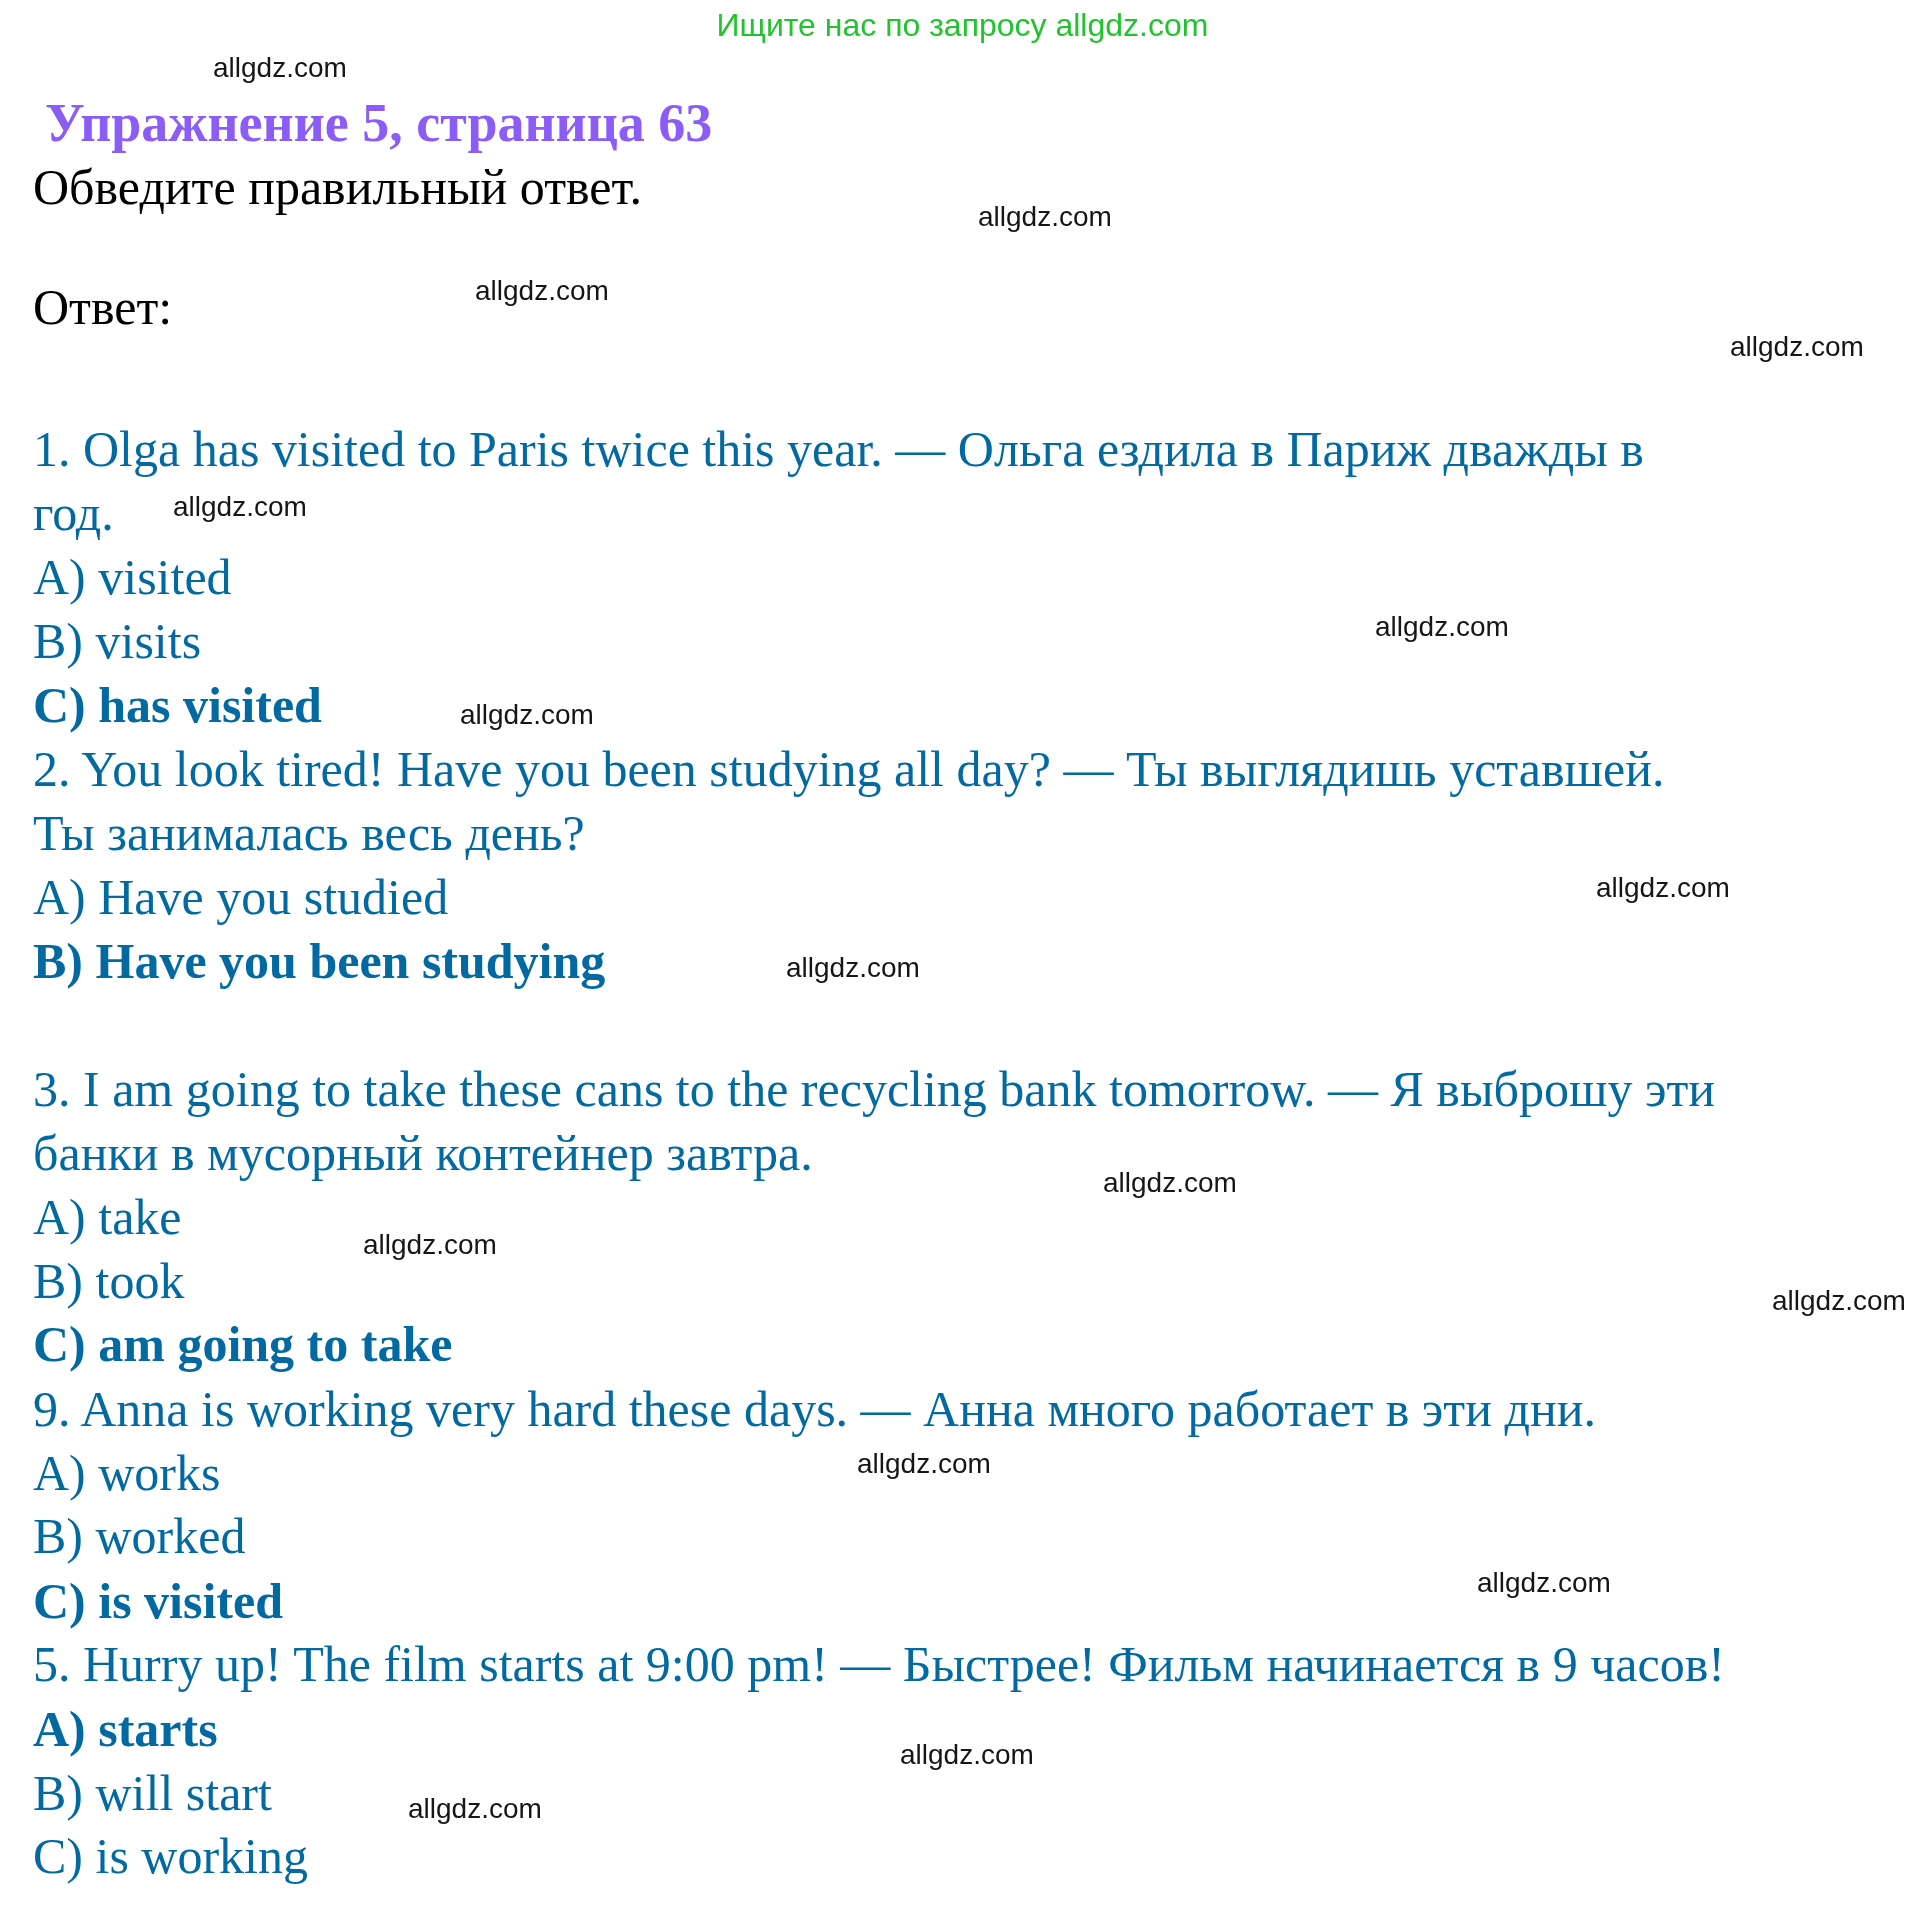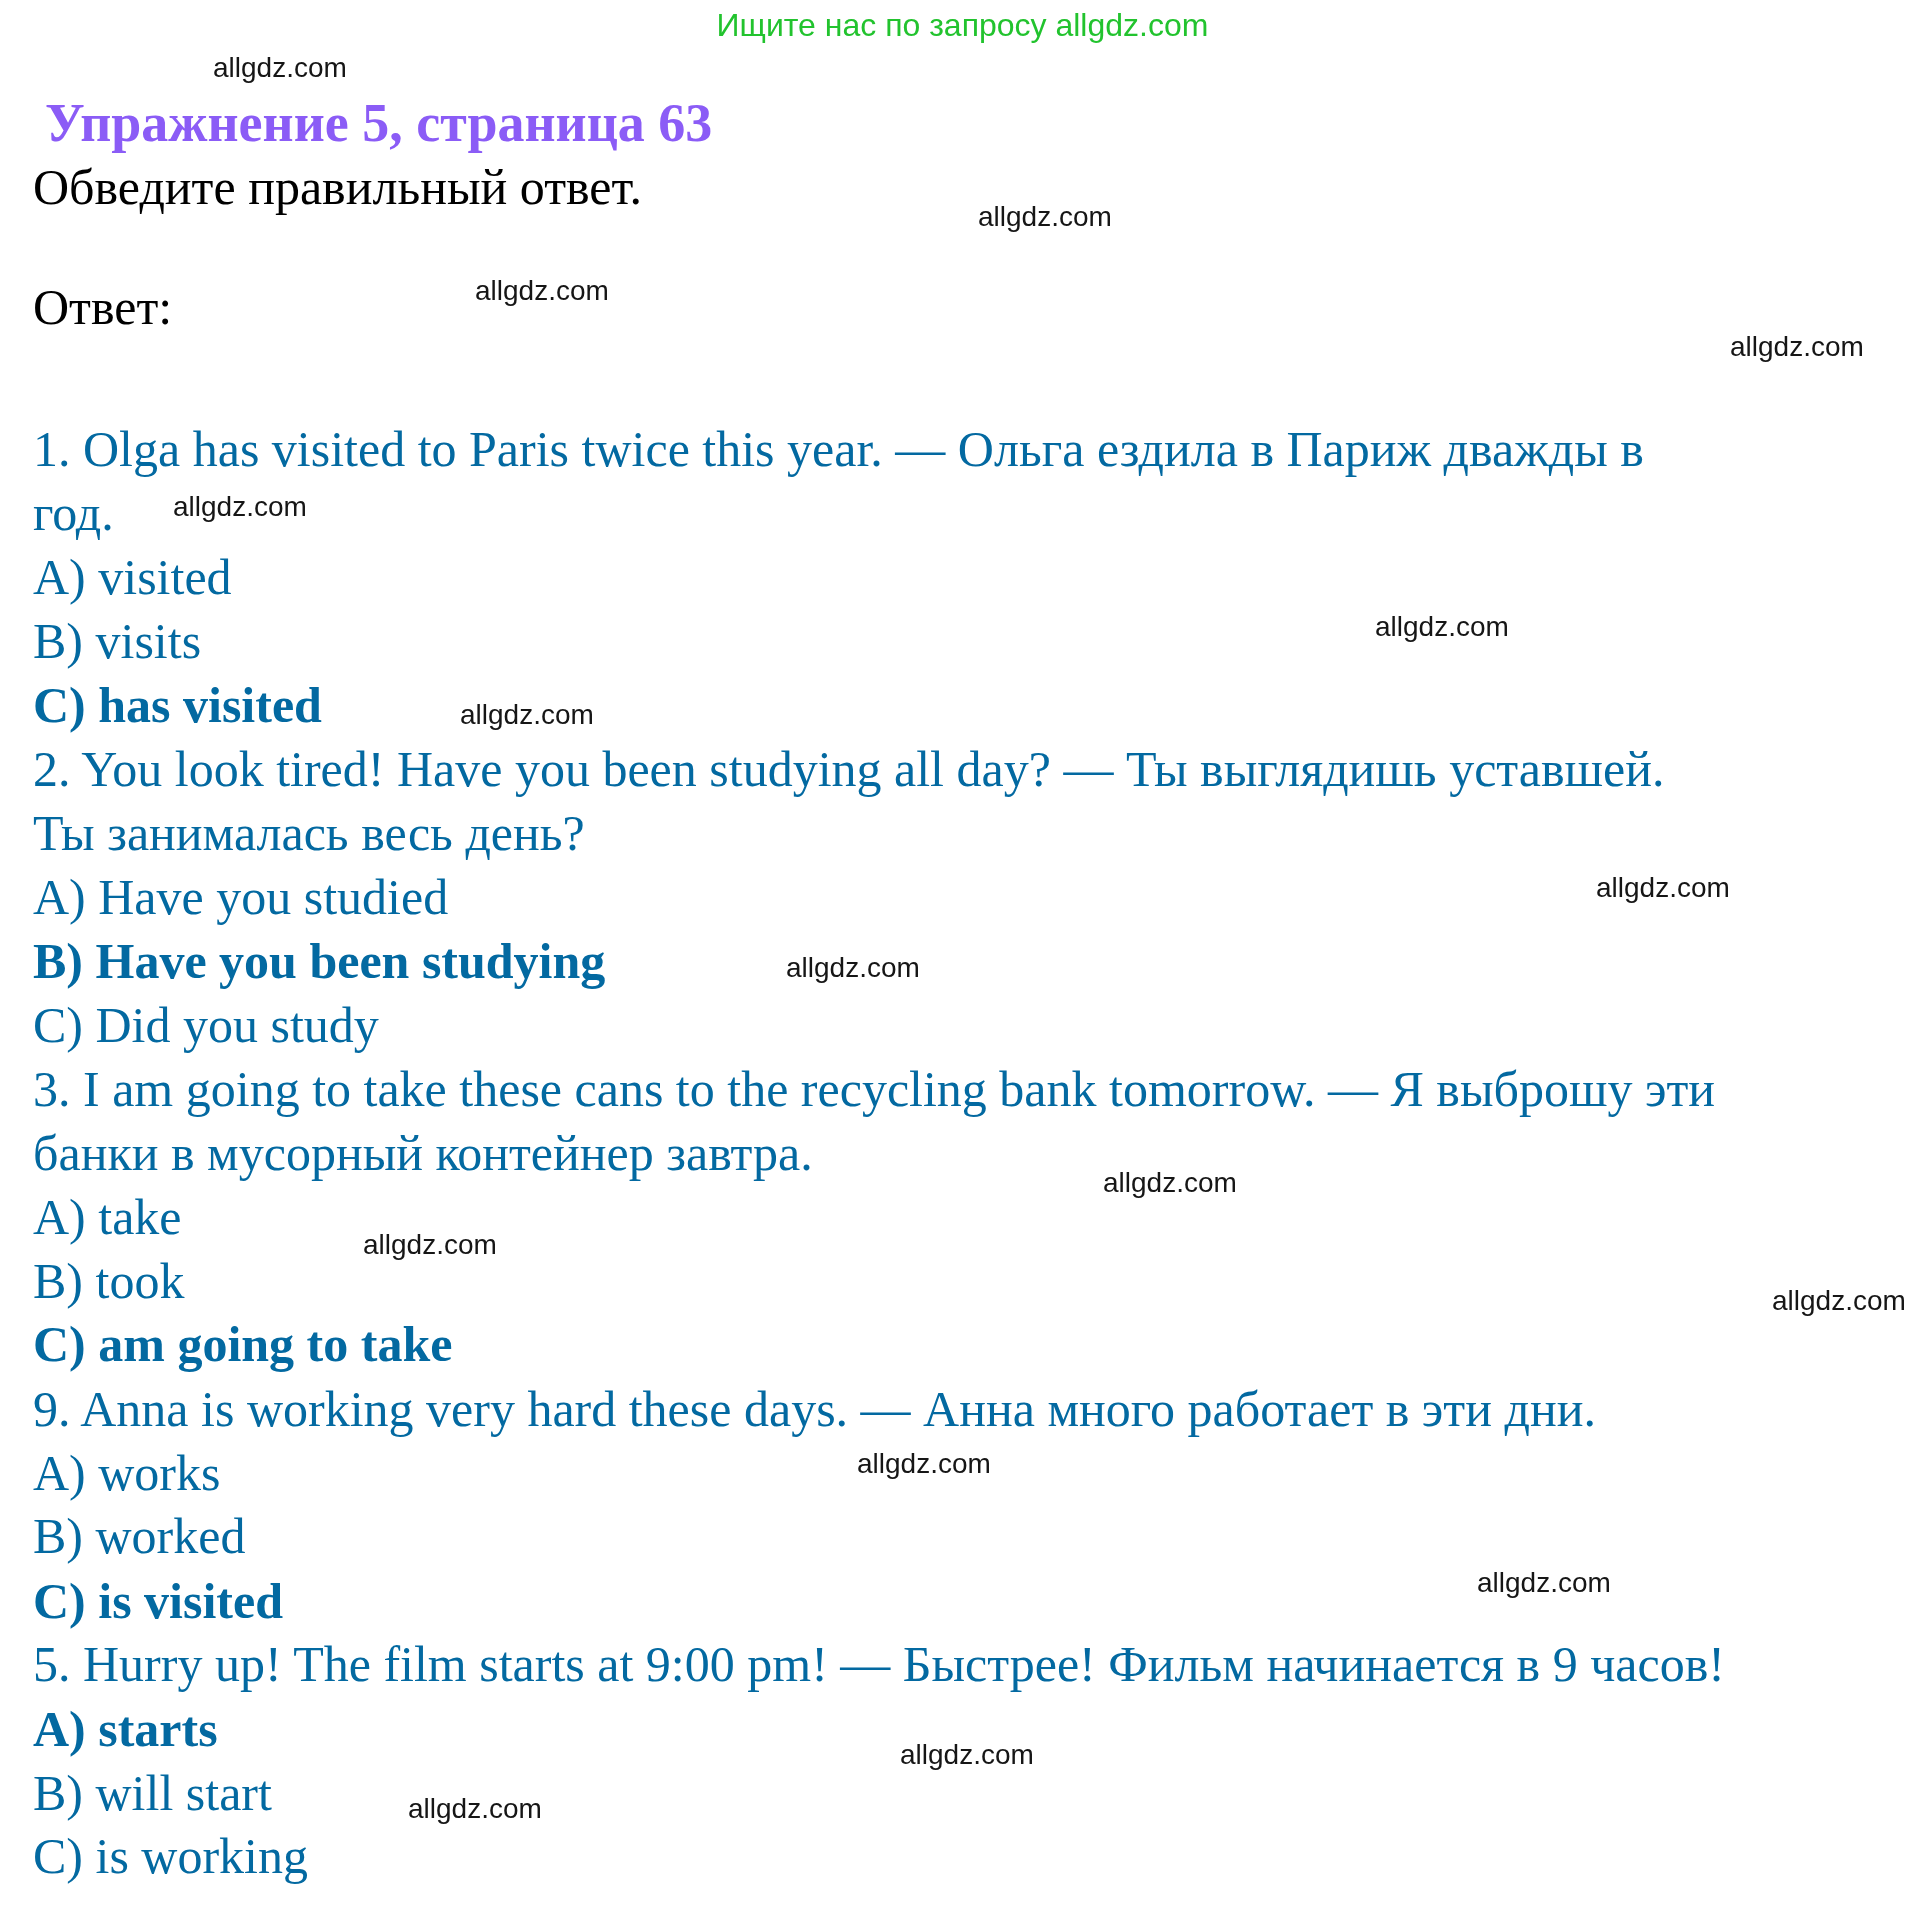--- a/index.html
+++ b/index.html
@@ -40,21 +40,20 @@
   <div class="line" style="top:421px">1. Olga has visited to Paris twice this year. — Ольга ездила в Париж дважды в</div>
   <div class="line" style="top:485px">год.</div>
   <div class="line" style="top:549px">A) visited</div>
   <div class="line" style="top:613px">B) visits</div>
   <div class="line bold" style="top:677px">C) has visited</div>
 
   <div class="line" style="top:741px">2. You look tired! Have you been studying all day? — Ты выглядишь уставшей.</div>
   <div class="line" style="top:869px">A) Have you studied</div>
   <div class="line" style="top:805px">Ты занималась весь день?</div>
   <div class="line bold" style="top:933px">B) Have you been studying</div>
-  <div class="line" style="top:997px">C) Did you study</div>
 
   <div class="line" style="top:1061px">3. I am going to take these cans to the recycling bank tomorrow. — Я выброшу эти</div>
   <div class="line" style="top:1125px">банки в мусорный контейнер завтра.</div>
   <div class="line" style="top:1189px">A) take</div>
   <div class="line" style="top:1253px">B) took</div>
   <div class="line bold" style="top:1316px">C) am going to take</div>
 
   <div class="line" style="top:1381px">9. Anna is working very hard these days. — Анна много работает в эти дни.</div>
   <div class="line" style="top:1445px">A) works</div>
   <div class="line" style="top:1508px">B) worked</div>

